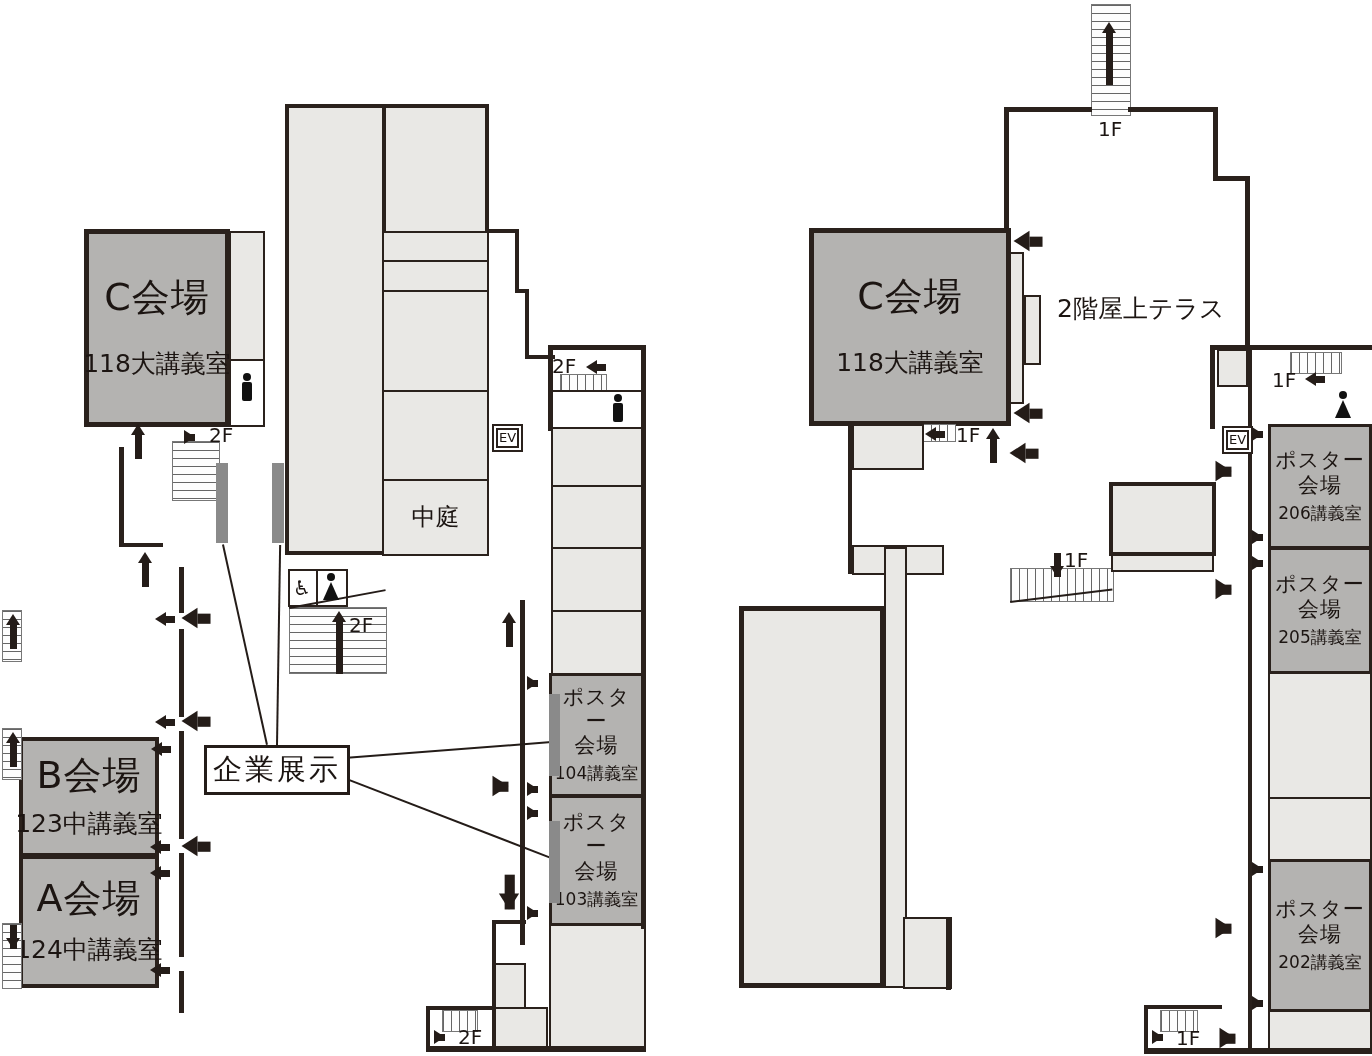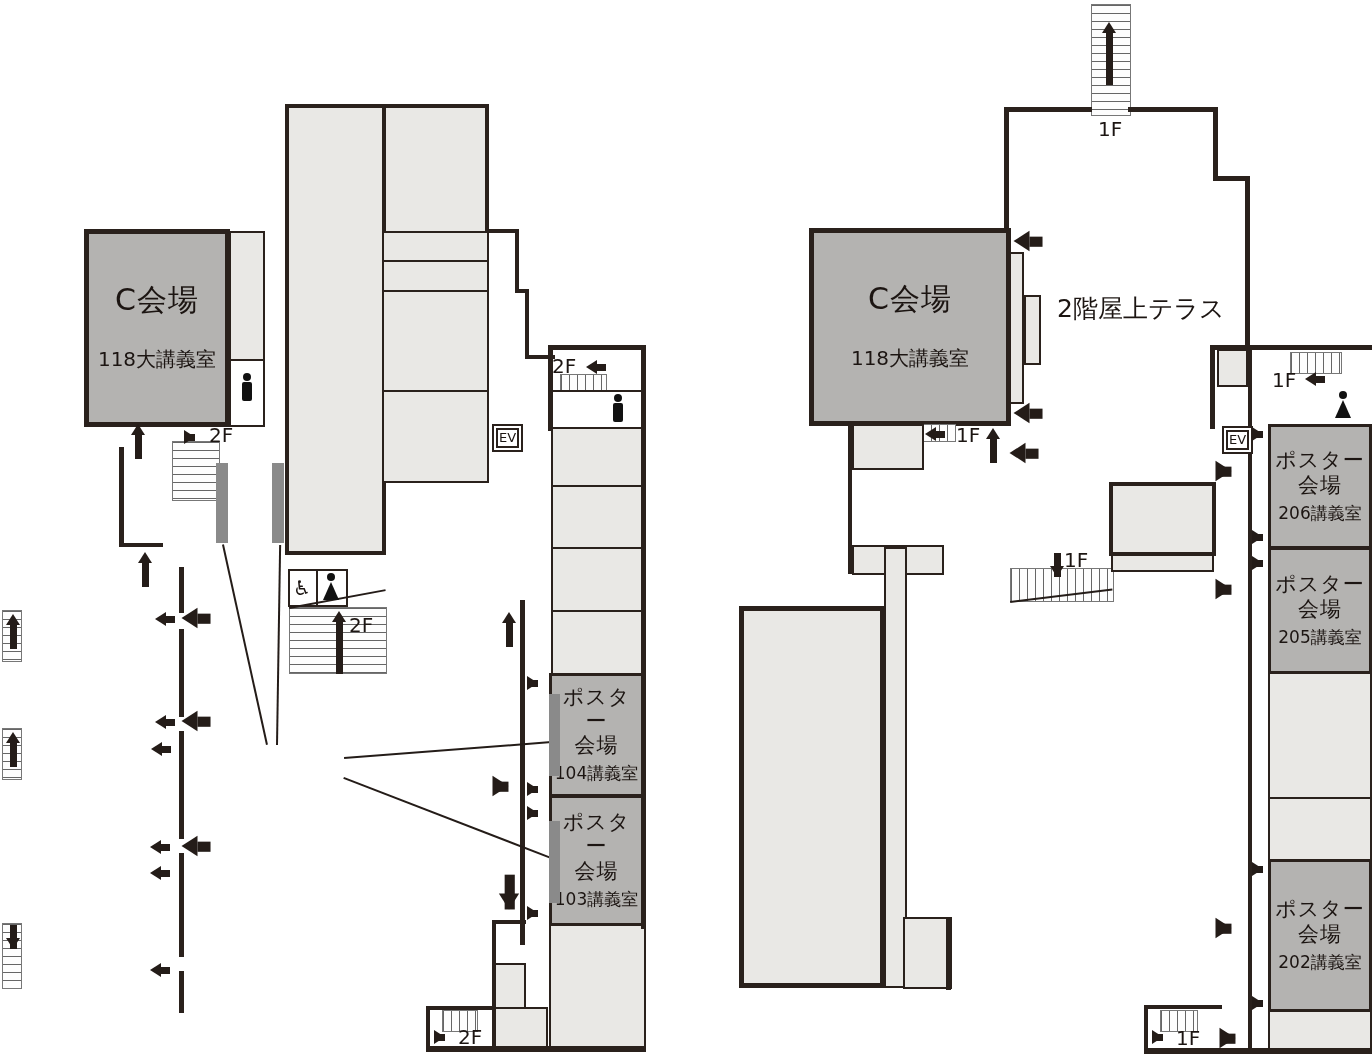--- a/index.html
+++ b/index.html
@@ -3,23 +3,23 @@
 <meta charset="utf-8">
 <style>
   html,body{margin:0;padding:0;background:#fff;}
   #canvas{position:relative;width:1372px;height:1056px;background:#ffffff;overflow:hidden;
           font-family:"DejaVu Sans","Liberation Sans",sans-serif;color:#1c1512;}
   .rm{position:absolute;box-sizing:border-box;border:3px solid #2a211c;display:flex;flex-direction:column;
       align-items:center;justify-content:center;text-align:center;z-index:2;}
   .light{background:#e9e8e5;border-width:2px;}
   .dark{background:#b4b3b1;border-width:4px;}
   .white{background:#ffffff;border-width:2px;}
-  .rname{font-size:30px;letter-spacing:1px;white-space:pre-line;line-height:1.15;z-index:5;}
+  .rname{font-size:38px;letter-spacing:1px;white-space:pre-line;line-height:1.15;z-index:5;}
   .rname.md{font-size:21px;}
-  .rsub{font-size:20px;white-space:nowrap;z-index:5;}
+  .rsub{font-size:25px;white-space:nowrap;z-index:5;}
   .rsub.sm{font-size:17px;}
   .lbl{position:absolute;white-space:pre-line;z-index:6;line-height:1.1;}
   .wall{position:absolute;background:#2a211c;z-index:3;}
   .panelbar{position:absolute;background:#8a8a8a;z-index:4;}
   .st{position:absolute;background-color:#fdfdfd;border:1px solid #777;z-index:2;
       background-image:repeating-linear-gradient(to bottom,#666 0 1.5px,rgba(0,0,0,0) 1.5px 8px);}
   .st.h{background-image:repeating-linear-gradient(to right,#666 0 1.5px,rgba(0,0,0,0) 1.5px 8px);}
   .pline{position:absolute;height:0;border-top:2px solid #241c18;transform-origin:0 0;z-index:4;}
   .ar{position:absolute;width:0;height:0;z-index:7;}
   .ar::after{content:"";position:absolute;background:#241c18;}
@@ -52,20 +52,23 @@
 
 <div id="canvas">
 
 
   <div class="rm light" style="left:285px;top:104px;width:101px;height:451px;border-width:4px;"></div>
   <div class="rm light" style="left:382px;top:104px;width:107px;height:131px;border-width:4px;"></div>
   <div class="rm light" style="left:382px;top:231px;width:107px;height:33px;"></div>
   <div class="rm light" style="left:382px;top:260px;width:107px;height:34px;"></div>
   <div class="rm light" style="left:382px;top:290px;width:107px;height:104px;"></div>
   <div class="rm light" style="left:382px;top:390px;width:107px;height:93px;"></div>
+  <div class="rm light" style="left:382px;top:479px;width:107px;height:77px;">
+    <span class="lbl" style="position:static;font-size:24px;">中庭</span>
+  </div>
   <div class="rm light" style="left:229px;top:231px;width:36px;height:132px;"></div>
 
   <div class="rm dark" style="left:84px;top:229px;width:146px;height:198px;border-width:5px;gap:28px;">
     <span class="rname">C会場</span>
     <span class="rsub">118大講義室</span>
   </div>
 
   <div class="rm white" style="left:229px;top:359px;width:36px;height:68px;"></div>
   <i class="person man" style="left:240px;top:373px;"></i>
 
@@ -78,20 +81,28 @@
 
   <div class="rm white" style="left:288px;top:569px;width:60px;height:38px;"></div>
   <b class="wall" style="left:316px;top:569px;width:2px;height:38px;"></b>
   <span class="wc" style="left:293px;top:578px;">♿</span>
   <i class="person woman" style="left:324px;top:573px;"></i>
   <i class="st" style="left:289px;top:607px;width:96px;height:65px;"></i>
   <span class="pline" style="left:289px;top:607px;width:98px;transform:rotate(-10.5deg);"></span>
   <i class="ar u t3" style="left:332px;top:611px;"></i>
   <span class="stlbl" style="left:349px;top:613px;">2F</span>
 
+  <div class="rm dark" style="left:19px;top:737px;width:140px;height:120px;gap:10px;">
+    <span class="rname">B会場</span>
+    <span class="rsub">123中講義室</span>
+  </div>
+  <div class="rm dark" style="left:19px;top:855px;width:140px;height:133px;gap:12px;">
+    <span class="rname">A会場</span>
+    <span class="rsub">124中講義室</span>
+  </div>
 
   <i class="st" style="left:2px;top:610px;width:18px;height:50px;"></i>
   <i class="ar u t2" style="left:6px;top:614px;"></i>
   <i class="st" style="left:2px;top:728px;width:18px;height:50px;"></i>
   <i class="ar u t2" style="left:6px;top:732px;"></i>
   <i class="st" style="left:2px;top:923px;width:18px;height:64px;"></i>
   <i class="ar d t2" style="left:6px;top:938px;"></i>
 
   <b class="wall" style="left:179px;top:567px;width:5px;height:46px;"></b>
   <b class="wall" style="left:179px;top:629px;width:5px;height:88px;"></b>
@@ -106,20 +117,21 @@
   <i class="ar l" style="left:155px;top:715px;"></i>
   <i class="ar l lg" style="left:184px;top:714px;"></i>
   <i class="ar l" style="left:151px;top:742px;"></i>
   <i class="ar l" style="left:150px;top:840px;"></i>
   <i class="ar l lg" style="left:184px;top:839px;"></i>
   <i class="ar l" style="left:150px;top:866px;"></i>
   <i class="ar l" style="left:150px;top:963px;"></i>
   <i class="ar u t2" style="left:131px;top:424px;"></i>
   <i class="ar u t2" style="left:138px;top:552px;"></i>
 
+  <div class="exbox" style="left:204px;top:745px;width:140px;height:44px;">企業展示</div>
   <span class="pline" style="left:266px;top:745px;width:205px;transform:rotate(-102.4deg);"></span>
   <span class="pline" style="left:276px;top:745px;width:200px;transform:rotate(-89.1deg);"></span>
   <span class="pline" style="left:344px;top:757px;width:208px;transform:rotate(-4.4deg);"></span>
   <span class="pline" style="left:344px;top:777px;width:222px;transform:rotate(21.1deg);"></span>
 
   <b class="wall" style="left:489px;top:229px;width:30px;height:4px;"></b>
   <b class="wall" style="left:515px;top:229px;width:4px;height:64px;"></b>
   <b class="wall" style="left:515px;top:289px;width:14px;height:4px;"></b>
   <b class="wall" style="left:525px;top:289px;width:4px;height:70px;"></b>
   <b class="wall" style="left:525px;top:355px;width:30px;height:4px;"></b>

